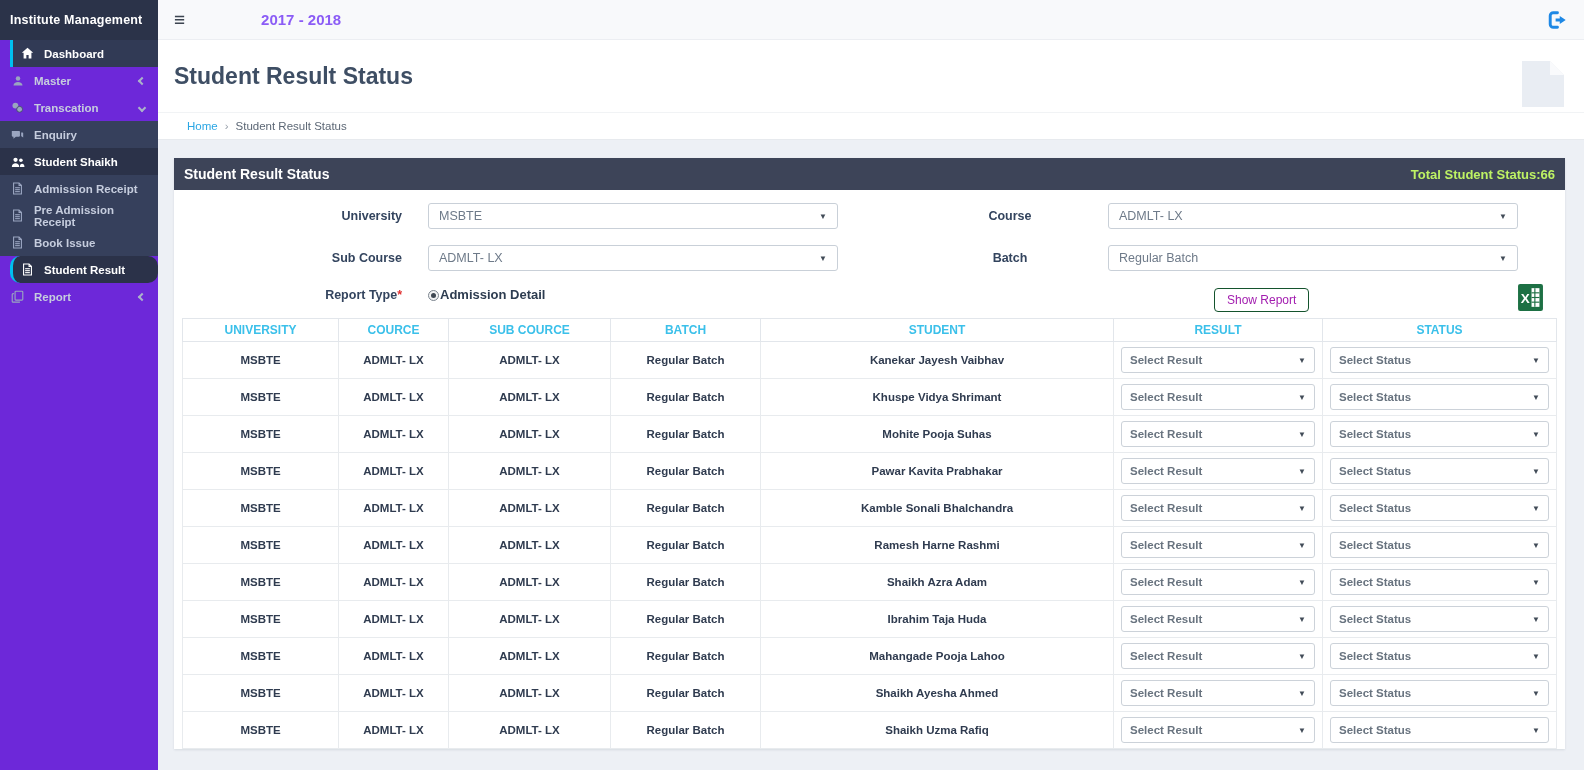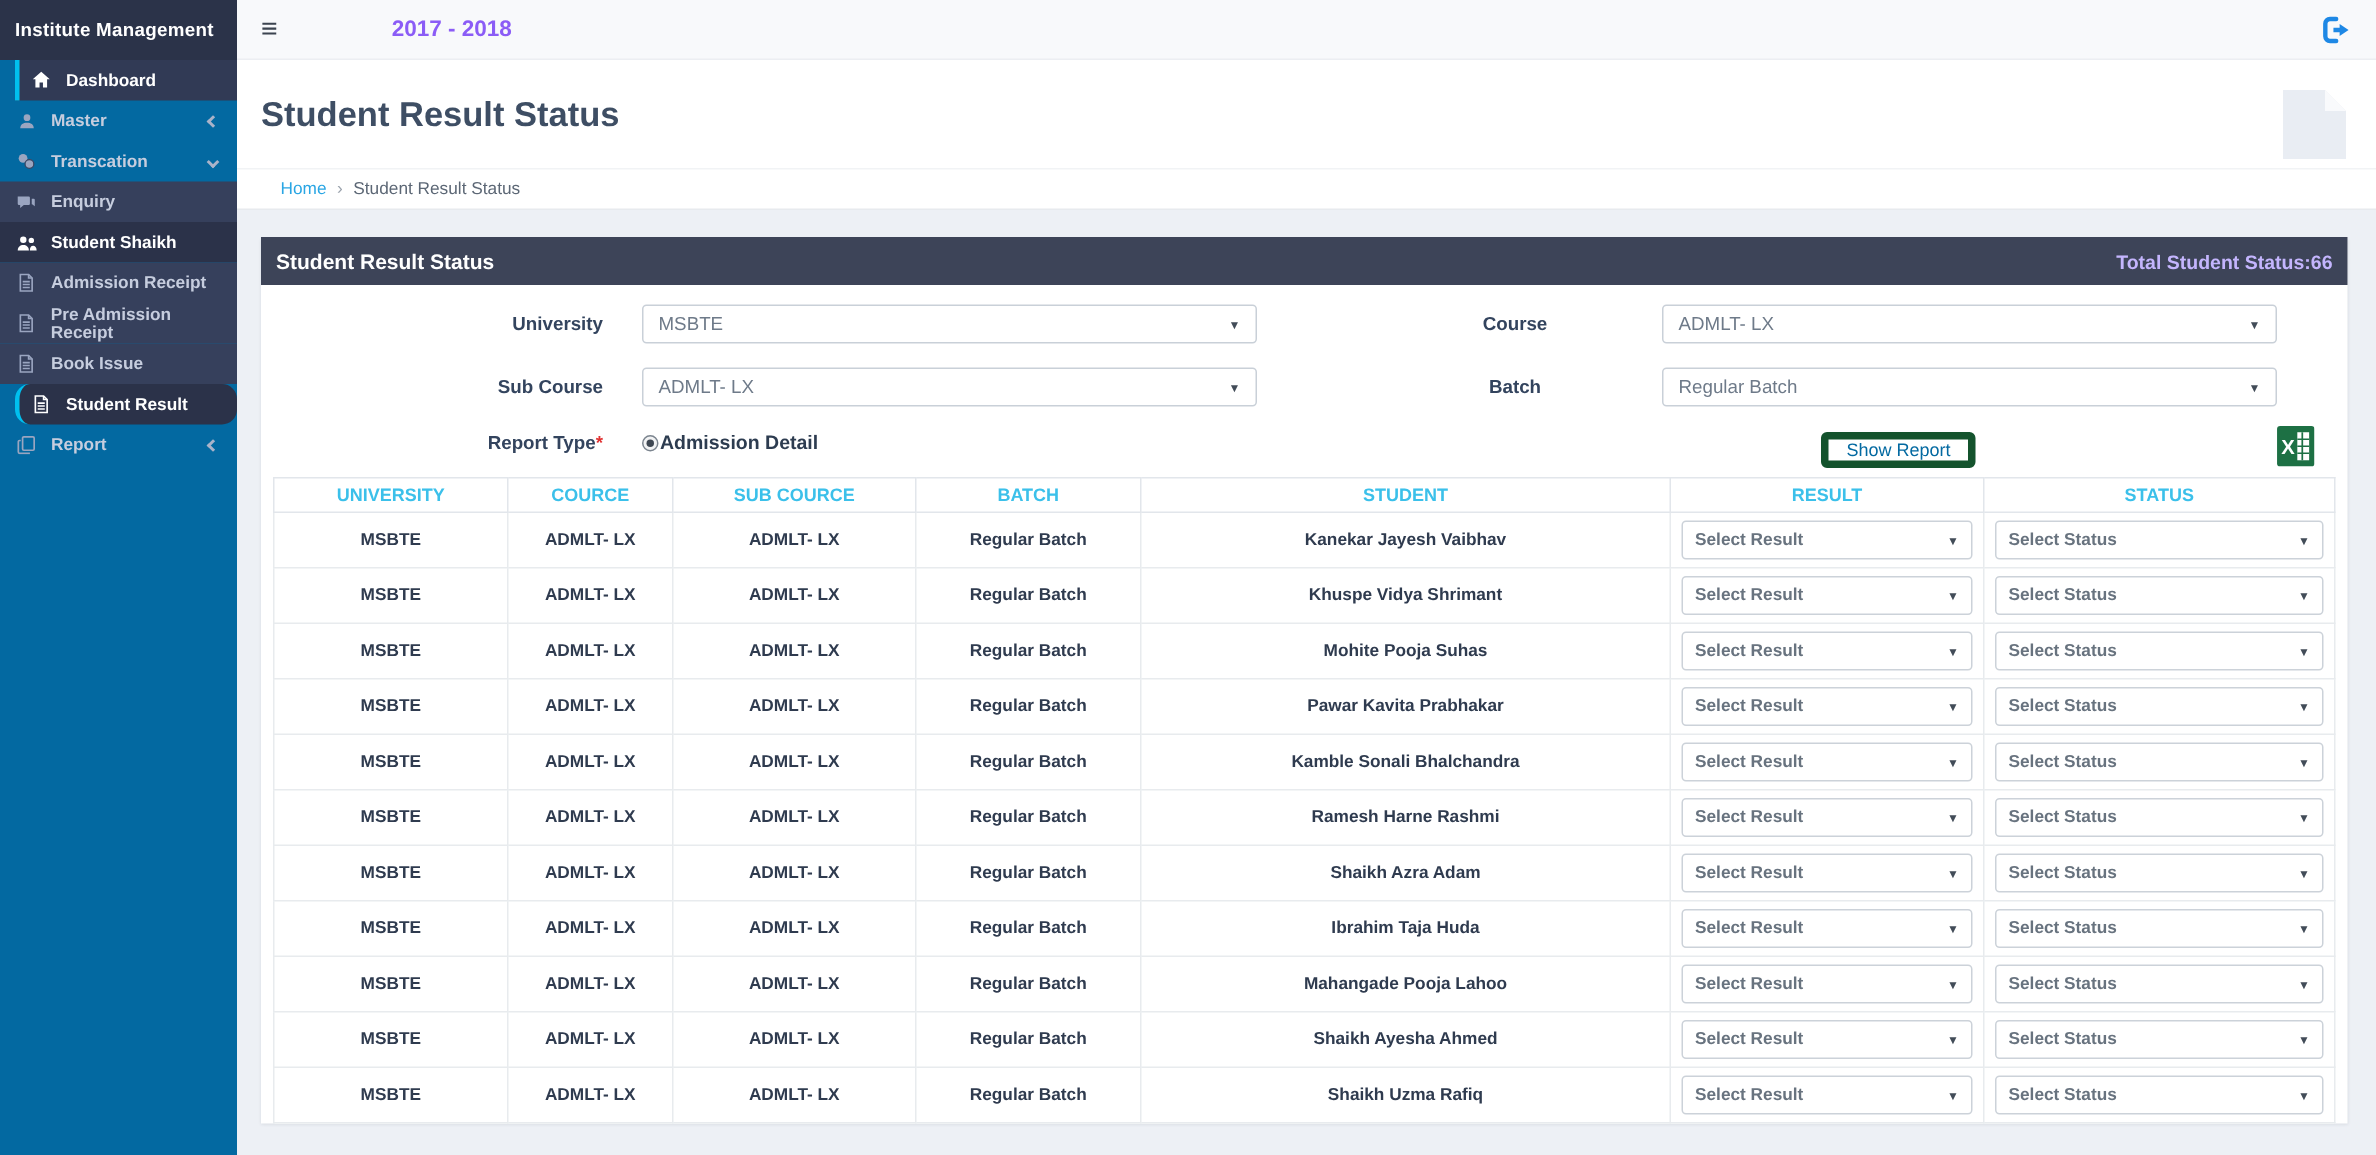--- a/index.html
+++ b/index.html
@@ -1,21 +1,21 @@
 <!DOCTYPE html>
 <html><head>
 <meta charset="utf-8">
 <style>
   * { box-sizing: border-box; margin: 0; padding: 0; }
   html,body { width:1584px; height:770px; overflow:hidden; background:#edf0f5;
               font-family:"Liberation Sans", sans-serif; }
   .app { display:flex; width:1584px; height:770px; }
 
   
-  .sidebar { width:158px; min-width:158px; background:#0369a1; height:100%; }
+  .sidebar { width:158px; min-width:158px; background:#6d28d9; height:100%; }
   .brand { height:40px; background:#2b3349; color:#fff; font-size:12.5px; font-weight:bold;
            line-height:40px; padding-left:10px; letter-spacing:.2px; }
   .nav-item { height:27px; display:flex; align-items:center; padding-left:7px; gap:9px;
               font-size:11.5px; font-weight:bold; color:#c6cdde; border-left:3px solid transparent;
               cursor:pointer; }
   .nav-item .nav-ic { width:15px; display:flex; justify-content:center; color:#9aa5c0; }
   .nav-item.sub { background:#36405c; }
   .nav-item.active { border-left-color:#00c0ef; background:#313a55; color:#fff;margin-left:10px; }
   .nav-item.active .nav-ic { color:#fff; }
   .nav-item.hilite { background:#2b3249; color:#fff; }
@@ -43,21 +43,21 @@
                 padding:0 29px; font-size:11.5px; gap:7px; }
   .bc-home { color:#2aa6e4; cursor:pointer; }
   .bc-sep  { color:#9aa2ac; }
   .bc-cur  { color:#5c6775; }
 
   .content { flex:1; padding:18px 19px 0 16px; overflow:hidden; }
   .panel { background:#fff; box-shadow:0 1px 2px rgba(60,70,90,.12); }
   .panel-header { height:32px; background:#3d4458; display:flex; align-items:center;
                   justify-content:space-between; padding:0 10px; }
   .panel-title { color:#fff; font-weight:bold; font-size:14px; }
-  .panel-total { color:#c4b5fd; font-weight:bold; font-size:13px; }
+  .panel-total { color:#bef264; font-weight:bold; font-size:13px; }
   .panel-body { padding:13px 8px 0 8px; }
 
   .form-row { display:flex; align-items:center; margin-bottom:16px; position:relative; }
   .flabel { width:220px; text-align:right; font-size:12.5px; font-weight:bold; color:#33445e; }
   .flabel .req { color:#e03131; }
   .fctl { width:410px; margin-left:26px; }
   .flabel-r { margin-left:auto; width:140px; text-align:center;
               font-size:12.5px; font-weight:bold; color:#33445e; }
   .fctl-r { width:410px; margin-left:28px; margin-right:39px; }
   .select { height:26px; border:1px solid #c9d0d8; border-radius:3px; background:#fff;
@@ -67,21 +67,21 @@
   .caret::after { content:"▼"; }
 
   .radio-group { display:flex; align-items:center; margin-left:26px; gap:1px; }
   .radio { width:11px; height:11px; border:1px solid #7c858f; border-radius:50%;
            background:#f2f3f4; display:inline-flex; align-items:center; justify-content:center;
            margin-top:1px; cursor:pointer; }
   .radio::after { content:""; width:5px; height:5px; border-radius:50%; background:#3e4752; }
   .radio-label { font-size:13px; font-weight:bold; color:#2d3c50; }
 
   .btn-show { position:absolute; left:1032px; top:1px; height:24px; padding:0 12px;
-              background:#fff; border:5px solid #14532d; border-radius:4px; color:#0369a1;
+              background:#fff; border:1px solid #14532d; border-radius:4px; color:#a21caf;
               font-size:12px; font-family:"Liberation Sans",sans-serif; cursor:pointer; }
   .btn-excel { position:absolute; right:14px; top:-3px; width:25px; height:27px; cursor:pointer;
                background:none; border:none; padding:0; }
 
   table.grid { width:100%; border-collapse:collapse; table-layout:fixed; margin-top:16px; }
   .grid th { height:23px; font-size:12px; font-weight:bold; color:#3bc0ea;
              border:1px solid #e2e6eb; background:#fff; }
   .grid td { height:37px; text-align:center; font-size:11.5px; font-weight:bold; color:#2f3b4f;
              border:1px solid #e8ebee; background:#fff; }
   .cell-select { height:26px; margin:0 7px; border:1px solid #ccd2d9; border-radius:3px;

